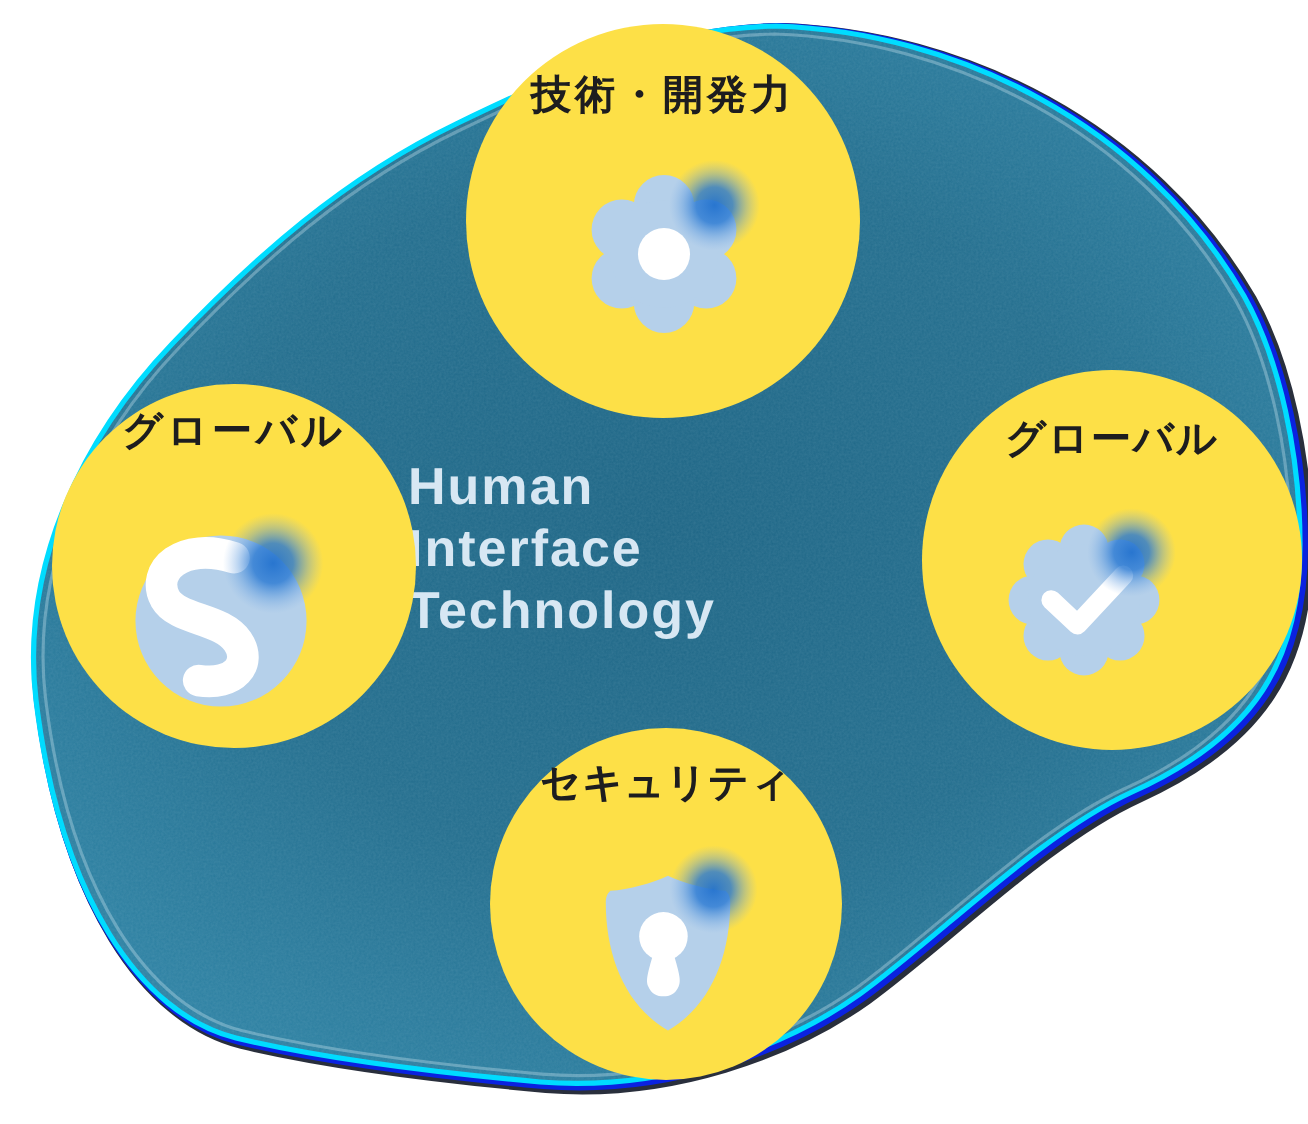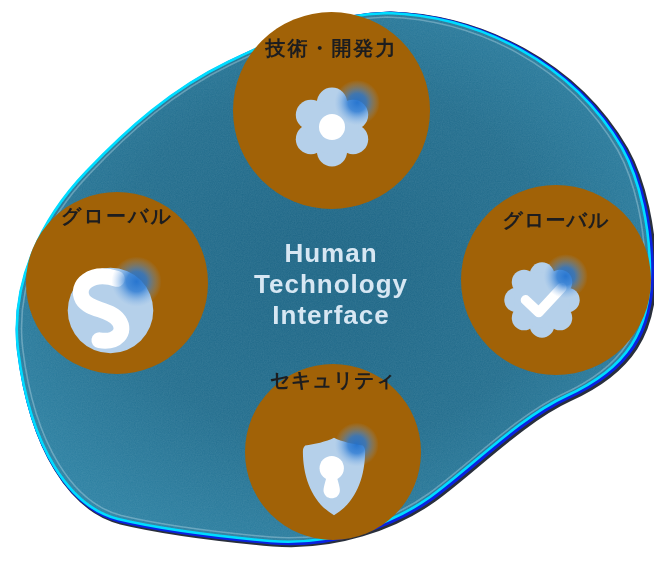--- a/index.html
+++ b/index.html
@@ -13,44 +13,44 @@
     --label-text:#1d1d1f;
     --center-text:#d7e7f3;
   }
   html,body{margin:0;padding:0;background:#fff;}
   .stage{
     position:relative;width:654px;height:562px;overflow:hidden;background:#fff;
     font-family:"Liberation Sans","DejaVu Sans",sans-serif;
   }
   .blob-svg{position:absolute;left:0;top:0;z-index:0;}
   .node{
-    position:absolute;background:#a16207;border-radius:50%;z-index:2;
+    position:absolute;background:#fde047;border-radius:50%;z-index:2;
   }
   .node-top{left:233px;top:12px;width:197px;height:197px;}
   .node-left{left:26px;top:192px;width:182px;height:182px;}
   .node-right{left:461px;top:185px;width:190px;height:190px;}
   .node-bottom{left:245px;top:364px;width:176px;height:176px;}
   .node-label{
     position:absolute;left:0;width:100%;text-align:center;
     font-weight:bold;font-size:20px;letter-spacing:2px;color:var(--label-text);
     line-height:25px;white-space:nowrap;
   }
   .node-top .node-label{top:24px;}
   .node-left .node-label{top:12px;text-align:center;}
   .node-right .node-label{top:23px;letter-spacing:1px;}
-  .node-bottom .node-label{top:4px;letter-spacing:0.5px;}
+  .node-bottom .node-label{top:16px;letter-spacing:0.5px;}
   .icon-svg{position:absolute;overflow:visible;display:block;}
   .icon-gear{left:57px;top:73px;width:84px;height:84px;}
   .icon-globe{left:38px;top:72px;width:93px;height:93px;}
   .icon-badge{left:40px;top:74px;width:82px;height:82px;}
   .icon-shield{left:51px;top:67px;width:76px;height:88px;}
   .center-title{
     position:absolute;left:204px;top:228px;width:254px;z-index:1;
-    text-align:center;color:var(--center-text);
-    font-weight:bold;font-size:26px;line-height:31px;letter-spacing:1px;margin-top:10px;
+    text-align:left;color:var(--center-text);
+    font-weight:bold;font-size:26px;line-height:31px;letter-spacing:1px;
   }
 </style>
 </head>
 <body>
 
 <div class="stage">
 
   <svg class="blob-svg" width="654" height="562" viewBox="0 0 654 562" aria-hidden="true">
     <defs>
       <radialGradient id="tealGrad" cx="0.5" cy="0.47" r="0.62">
@@ -83,22 +83,22 @@
       <rect width="654" height="562" filter="url(#grain)" opacity="0.18"></rect>
     </g>
 
     <path d="M 388 13 C 478 16 572 62 622 148 C 640 180 650 228 650 272 C 650 330 628 368 566 396 C 520 417 470 468 430 497 C 392 524 332 546 270 541 C 215 536 160 529 118 519 C 70 507 30 448 18 350 C 10 282 42 218 86 172 C 128 128 172 89 228 62 C 282 36 330 14 388 13 Z" fill="none" stroke="var(--rim-cyan,#00dcff)" stroke-width="2.6"></path>
 
     <path d="M 388 13 C 478 16 572 62 622 148 C 640 180 650 228 650 272 C 650 330 628 368 566 396 C 520 417 470 468 430 497 C 392 524 332 546 270 541 C 215 536 160 529 118 519 C 70 507 30 448 18 350 C 10 282 42 218 86 172 C 128 128 172 89 228 62 C 282 36 330 14 388 13 Z" fill="none" stroke="rgba(215,238,245,0.33)" stroke-width="1.6" transform="translate(5,4.2) scale(0.985)"></path>
   </svg>
 
   <div class="center-title">
     <div>Human</div>
+    <div>Interface</div>
     <div>Technology</div>
-    <div>Interface</div>
   </div>
 
   <div class="node node-top">
     <div class="node-label">技術・開発力</div>
     <svg class="icon-svg icon-gear" viewBox="0 0 100 100" aria-hidden="true">
       <g fill="var(--icon-base,#b5d0ea)">
         <circle cx="50" cy="21" r="18"></circle>
         <circle cx="75.1" cy="35.5" r="18"></circle>
         <circle cx="75.1" cy="64.5" r="18"></circle>
         <circle cx="50" cy="79" r="18"></circle>

